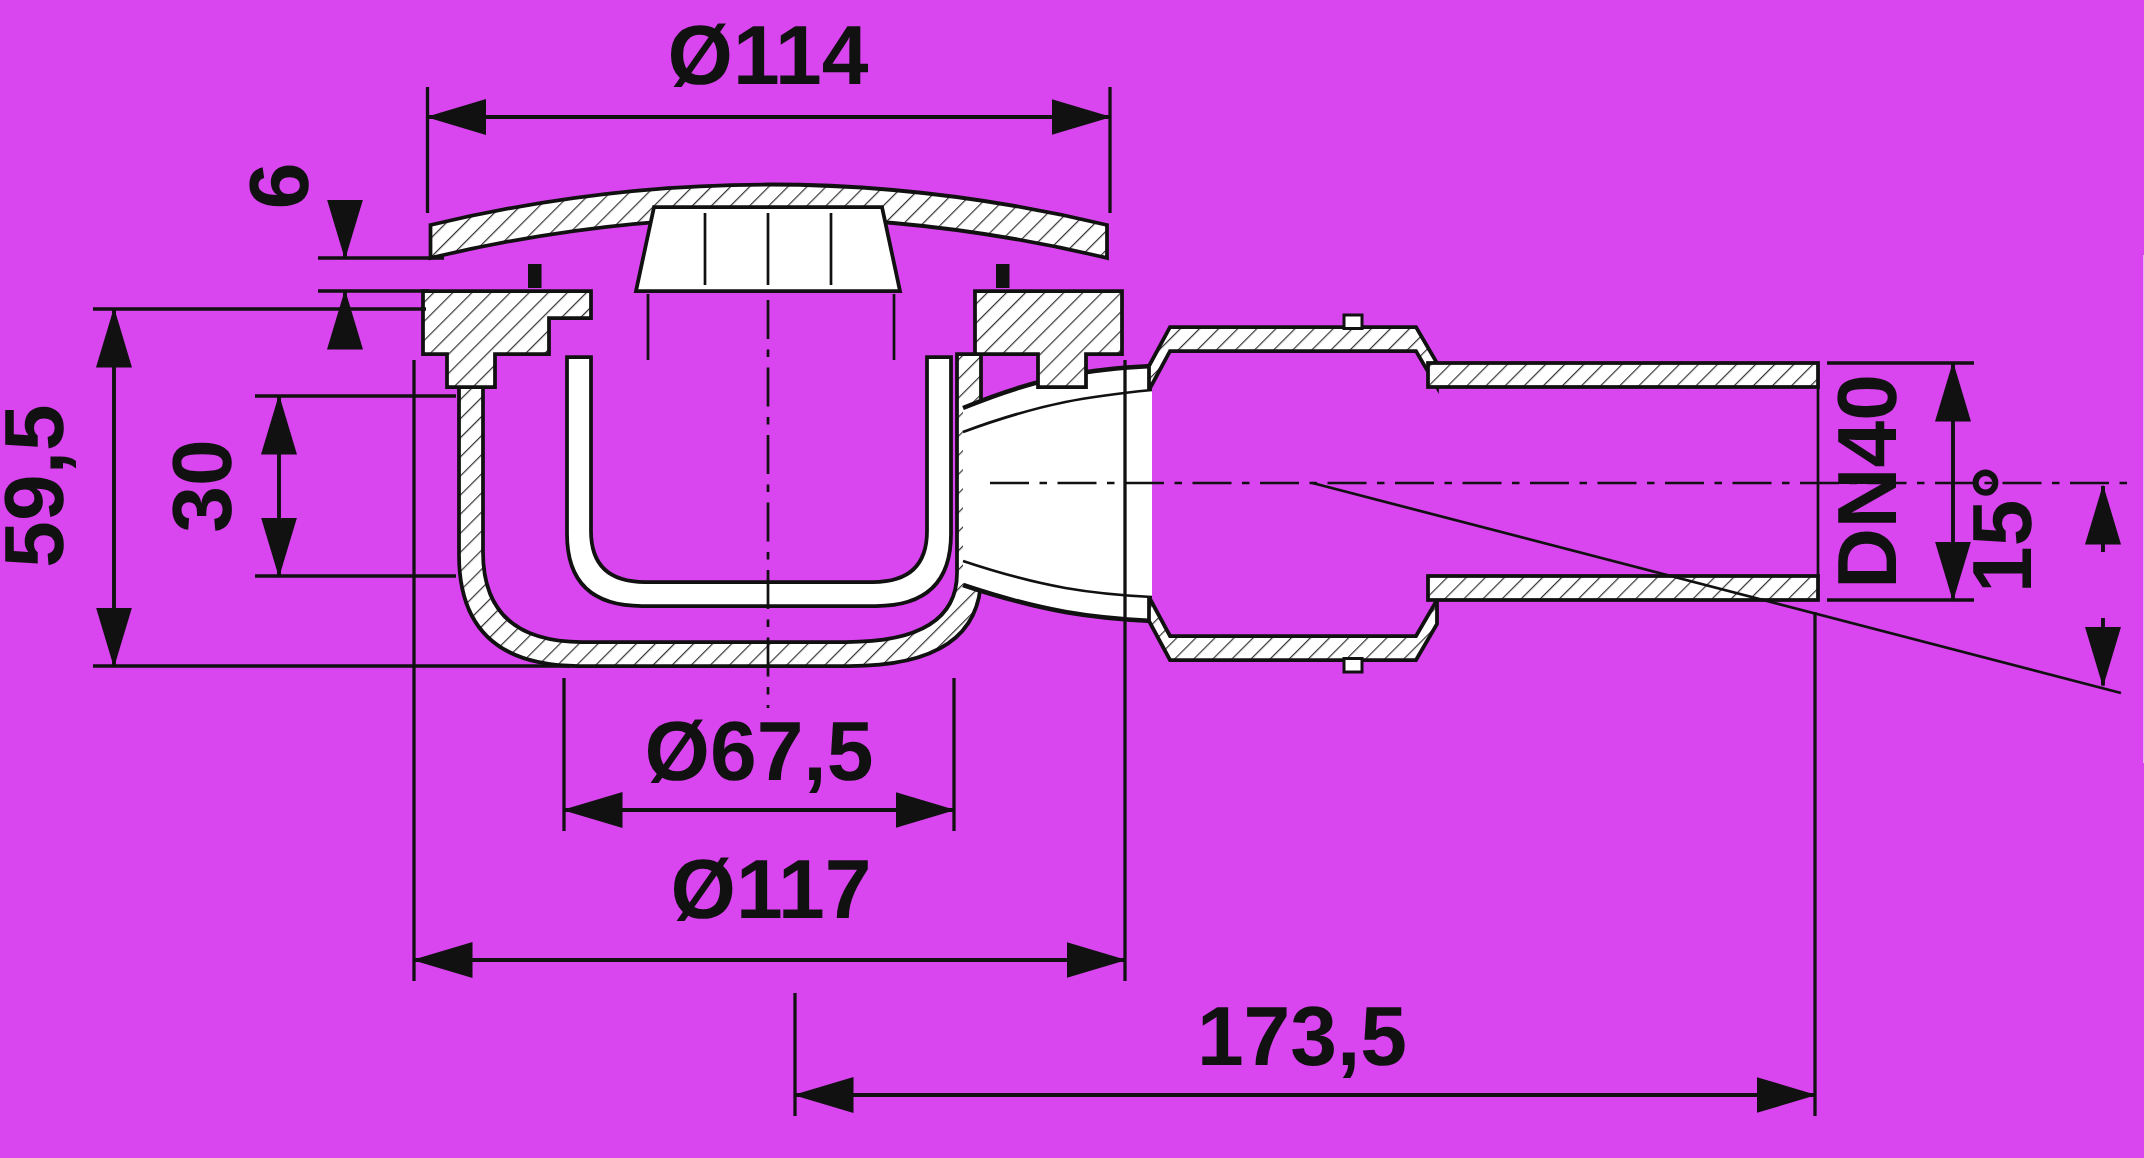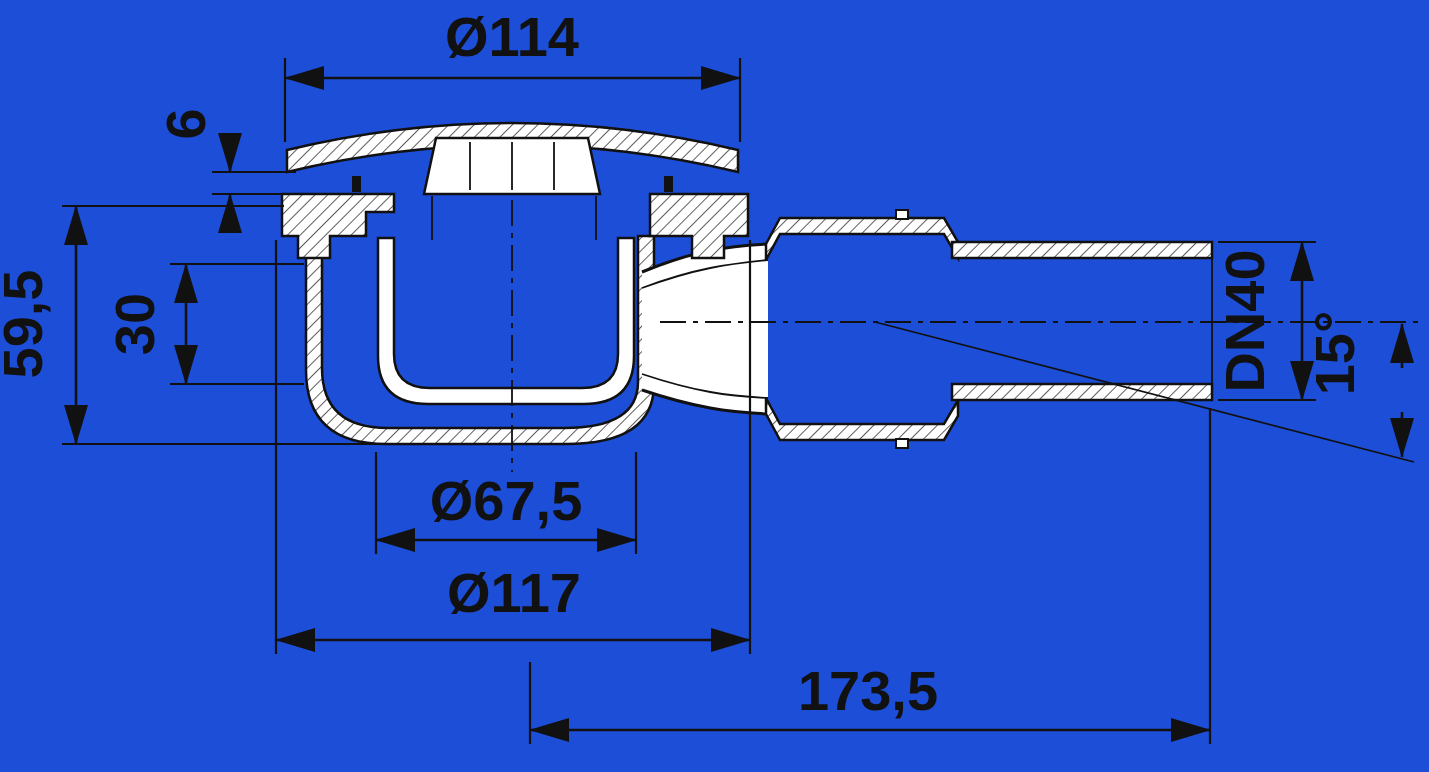--- a/index.html
+++ b/index.html
@@ -1,16 +1,16 @@
 <!DOCTYPE html>
 <html><head>
 <meta charset="utf-8">
 <style>
   html,body{margin:0;padding:0;background:#ffffff;}
-  .stage{position:relative;width:1429px;height:772px;background:#1d4ed8;overflow:hidden;
+  .stage{position:relative;width:1429px;height:772px;background:#d946ef;overflow:hidden;
          font-family:"Liberation Sans",sans-serif;}
   svg{display:block;}
   .dim-text{font-family:"Liberation Sans",sans-serif;font-weight:bold;font-size:56px;fill:#111111;}
   .outline{fill:none;stroke:#111111;stroke-width:3;}
   .outline-thin{fill:none;stroke:#111111;stroke-width:1.8;}
   .section{fill:url(#hatch);stroke:#111111;stroke-width:2.5;}
   .whitepart{fill:#ffffff;stroke:#111111;stroke-width:2.5;}
   .dimline{stroke:#111111;stroke-width:2.6;fill:none;}
   .extline{stroke:#111111;stroke-width:2.2;fill:none;}
   .centerline{stroke:#111111;stroke-width:1.8;fill:none;stroke-dasharray:26 7 5 7;}

